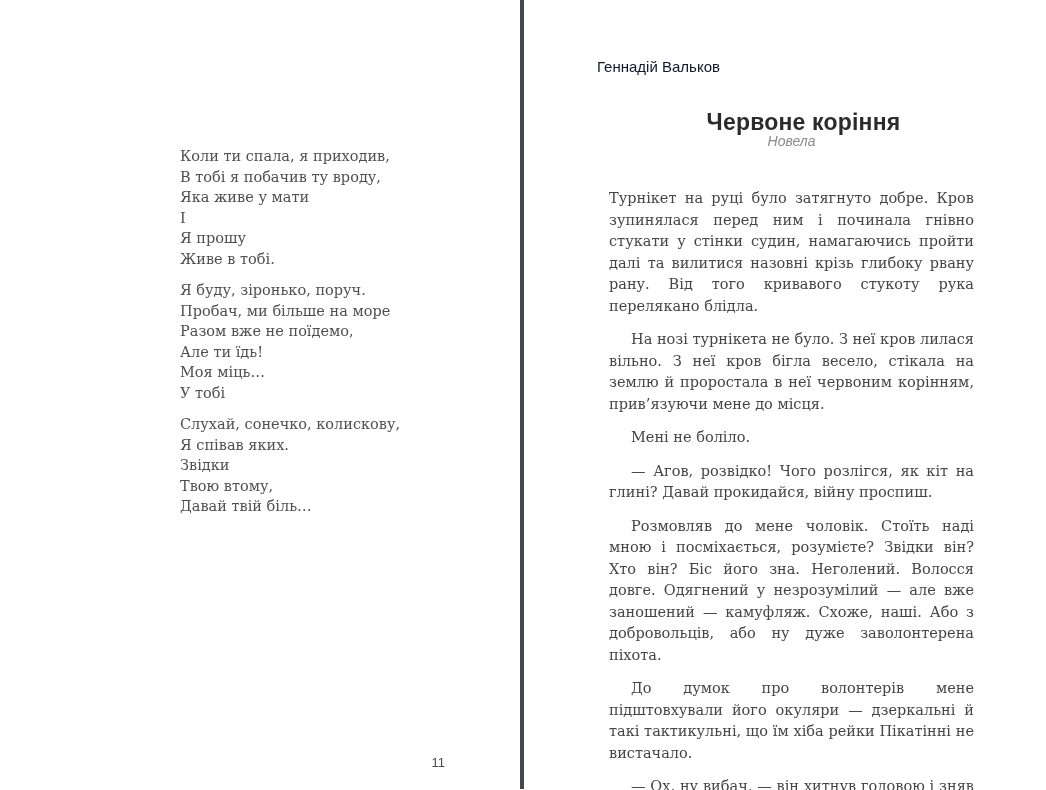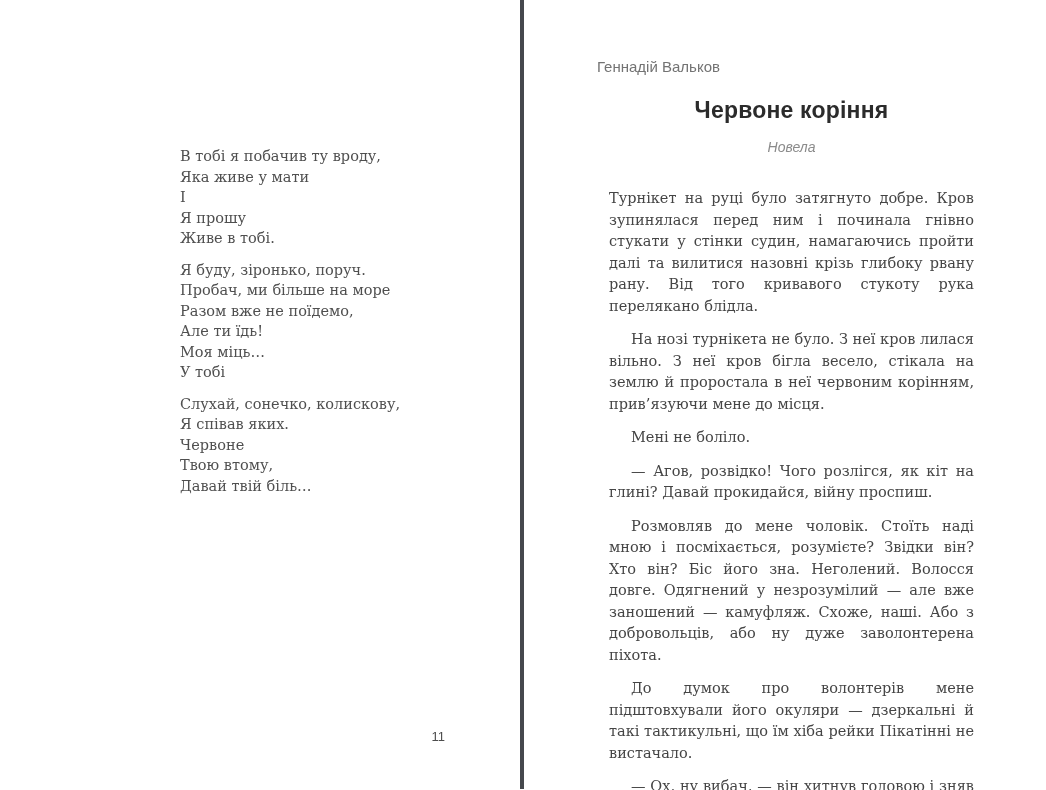--- a/index.html
+++ b/index.html
@@ -49,38 +49,38 @@
     top: 0;
     width: 389px;
     height: 790px;
   }
   .author {
     position: absolute;
     left: 0;
     top: 58px;
     font-family: "Liberation Sans", sans-serif;
     font-size: 15px;
-    color: #737373;
+    color: #0f172a;
   }
   .story-title {
     position: absolute;
     left: 0;
     top: 97px;
     width: 389px;
     text-align: center;
     font-family: "Liberation Sans", sans-serif;
     font-weight: bold;
     font-size: 23px;
     color: #2b2b2b;
     letter-spacing: 0.2px;
   }
   .story-subtitle {
     position: absolute;
     left: 0;
-    top: 139px;
+    top: 133px;
     width: 389px;
     text-align: center;
     font-family: "Liberation Sans", sans-serif;
     font-style: italic;
     font-size: 14px;
     color: #8b8b8b;
   }
   .story-body {
     position: absolute;
     left: 0;
@@ -93,69 +93,70 @@
   }
   .story-body p {
     margin: 12px;
     text-align: justify;
     text-indent: 22px;
   }
   .story-body p.first { text-indent: 0; }
   
   .page-number {
     position: absolute;
-    top: 729px;
+    top: 755px;
     font-family: "Liberation Sans", sans-serif;
     font-size: 13px;
     color: #4d4d4d;
   }
   .page-number-left {
     left: 180px;
     width: 265px;
     text-align: right;
   }
 </style>
 </head>
 <body>
 
 <div class="spread">
 
   <div class="left-page">
     <div class="poem">
         <div class="stanza">
+          <div class="poem-line">Коли ти спала, я приходив,</div>
           <div class="poem-line">В тобі я побачив ту вроду,</div>
           <div class="poem-line">Яка живе у мати</div>
           <div class="poem-line">І</div>
           <div class="poem-line">Я прошу</div>
           <div class="poem-line">Живе в тобі.</div>
         </div>
         <div class="stanza">
           <div class="poem-line">Я буду, зіронько, поруч.</div>
           <div class="poem-line">Пробач, ми більше на море</div>
           <div class="poem-line">Разом вже не поїдемо,</div>
           <div class="poem-line">Але ти їдь!</div>
           <div class="poem-line">Моя міць…</div>
           <div class="poem-line">У тобі</div>
         </div>
         <div class="stanza">
           <div class="poem-line">Слухай, сонечко, колискову,</div>
           <div class="poem-line">Я співав яких.</div>
-          <div class="poem-line">Червоне</div>
+          <div class="poem-line">Звідки</div>
           <div class="poem-line">Твою втому,</div>
           <div class="poem-line">Давай твій біль…</div>
         </div>
       </div>
     <div class="page-number page-number-left">11</div>
   </div>
 
   <div class="divider" style="background: rgb(69, 72, 77);"></div>
 
   <div class="right-page">
     <div class="author">Геннадій Вальков</div>
-    <h1 class="story-title" style="margin:0">Червоне коріння</h1>
+    <h1 class="story-title" style="margin:12px">Червоне коріння</h1>
     <div class="story-subtitle">Новела</div>
     <div class="story-body">
         <p class="first">Турнікет на руці було затягнуто добре. Кров зупинялася перед ним і починала гнівно стукати у стінки судин, намагаючись пройти далі та вилитися назовні крізь глибоку рвану рану. Від того кривавого стукоту рука перелякано блідла.</p>
         <p>На нозі турнікета не було. З неї кров лилася вільно. З неї кров бігла весело, стікала на землю й проростала в неї червоним корінням, прив’язуючи мене до місця.</p>
         <p>Мені не боліло.</p>
         <p>— Агов, розвідко! Чого розлігся, як кіт на глині? Давай прокидайся, війну проспиш.</p>
         <p>Розмовляв до мене чоловік. Стоїть наді мною і посміхається, розумієте? Звідки він? Хто він? Біс його зна. Неголений. Волосся довге. Одягнений у незрозумілий — але вже заношений — камуфляж. Схоже, наші. Або з добровольців, або ну дуже заволонтерена піхота.</p>
         <p>До думок про волонтерів мене підштовхували його окуляри — дзеркальні й такі тактикульні, що їм хіба рейки Пікатінні не вистачало.</p>
         <p>— Ох, ну вибач, — він хитнув головою і зняв окуляри, відкриваючи прозорі очі, в рівній сірості яких де-не-де пересміхувалися зелені спалахи. — Це так, друзі з Німеччини підкинули.</p>
       </div>

